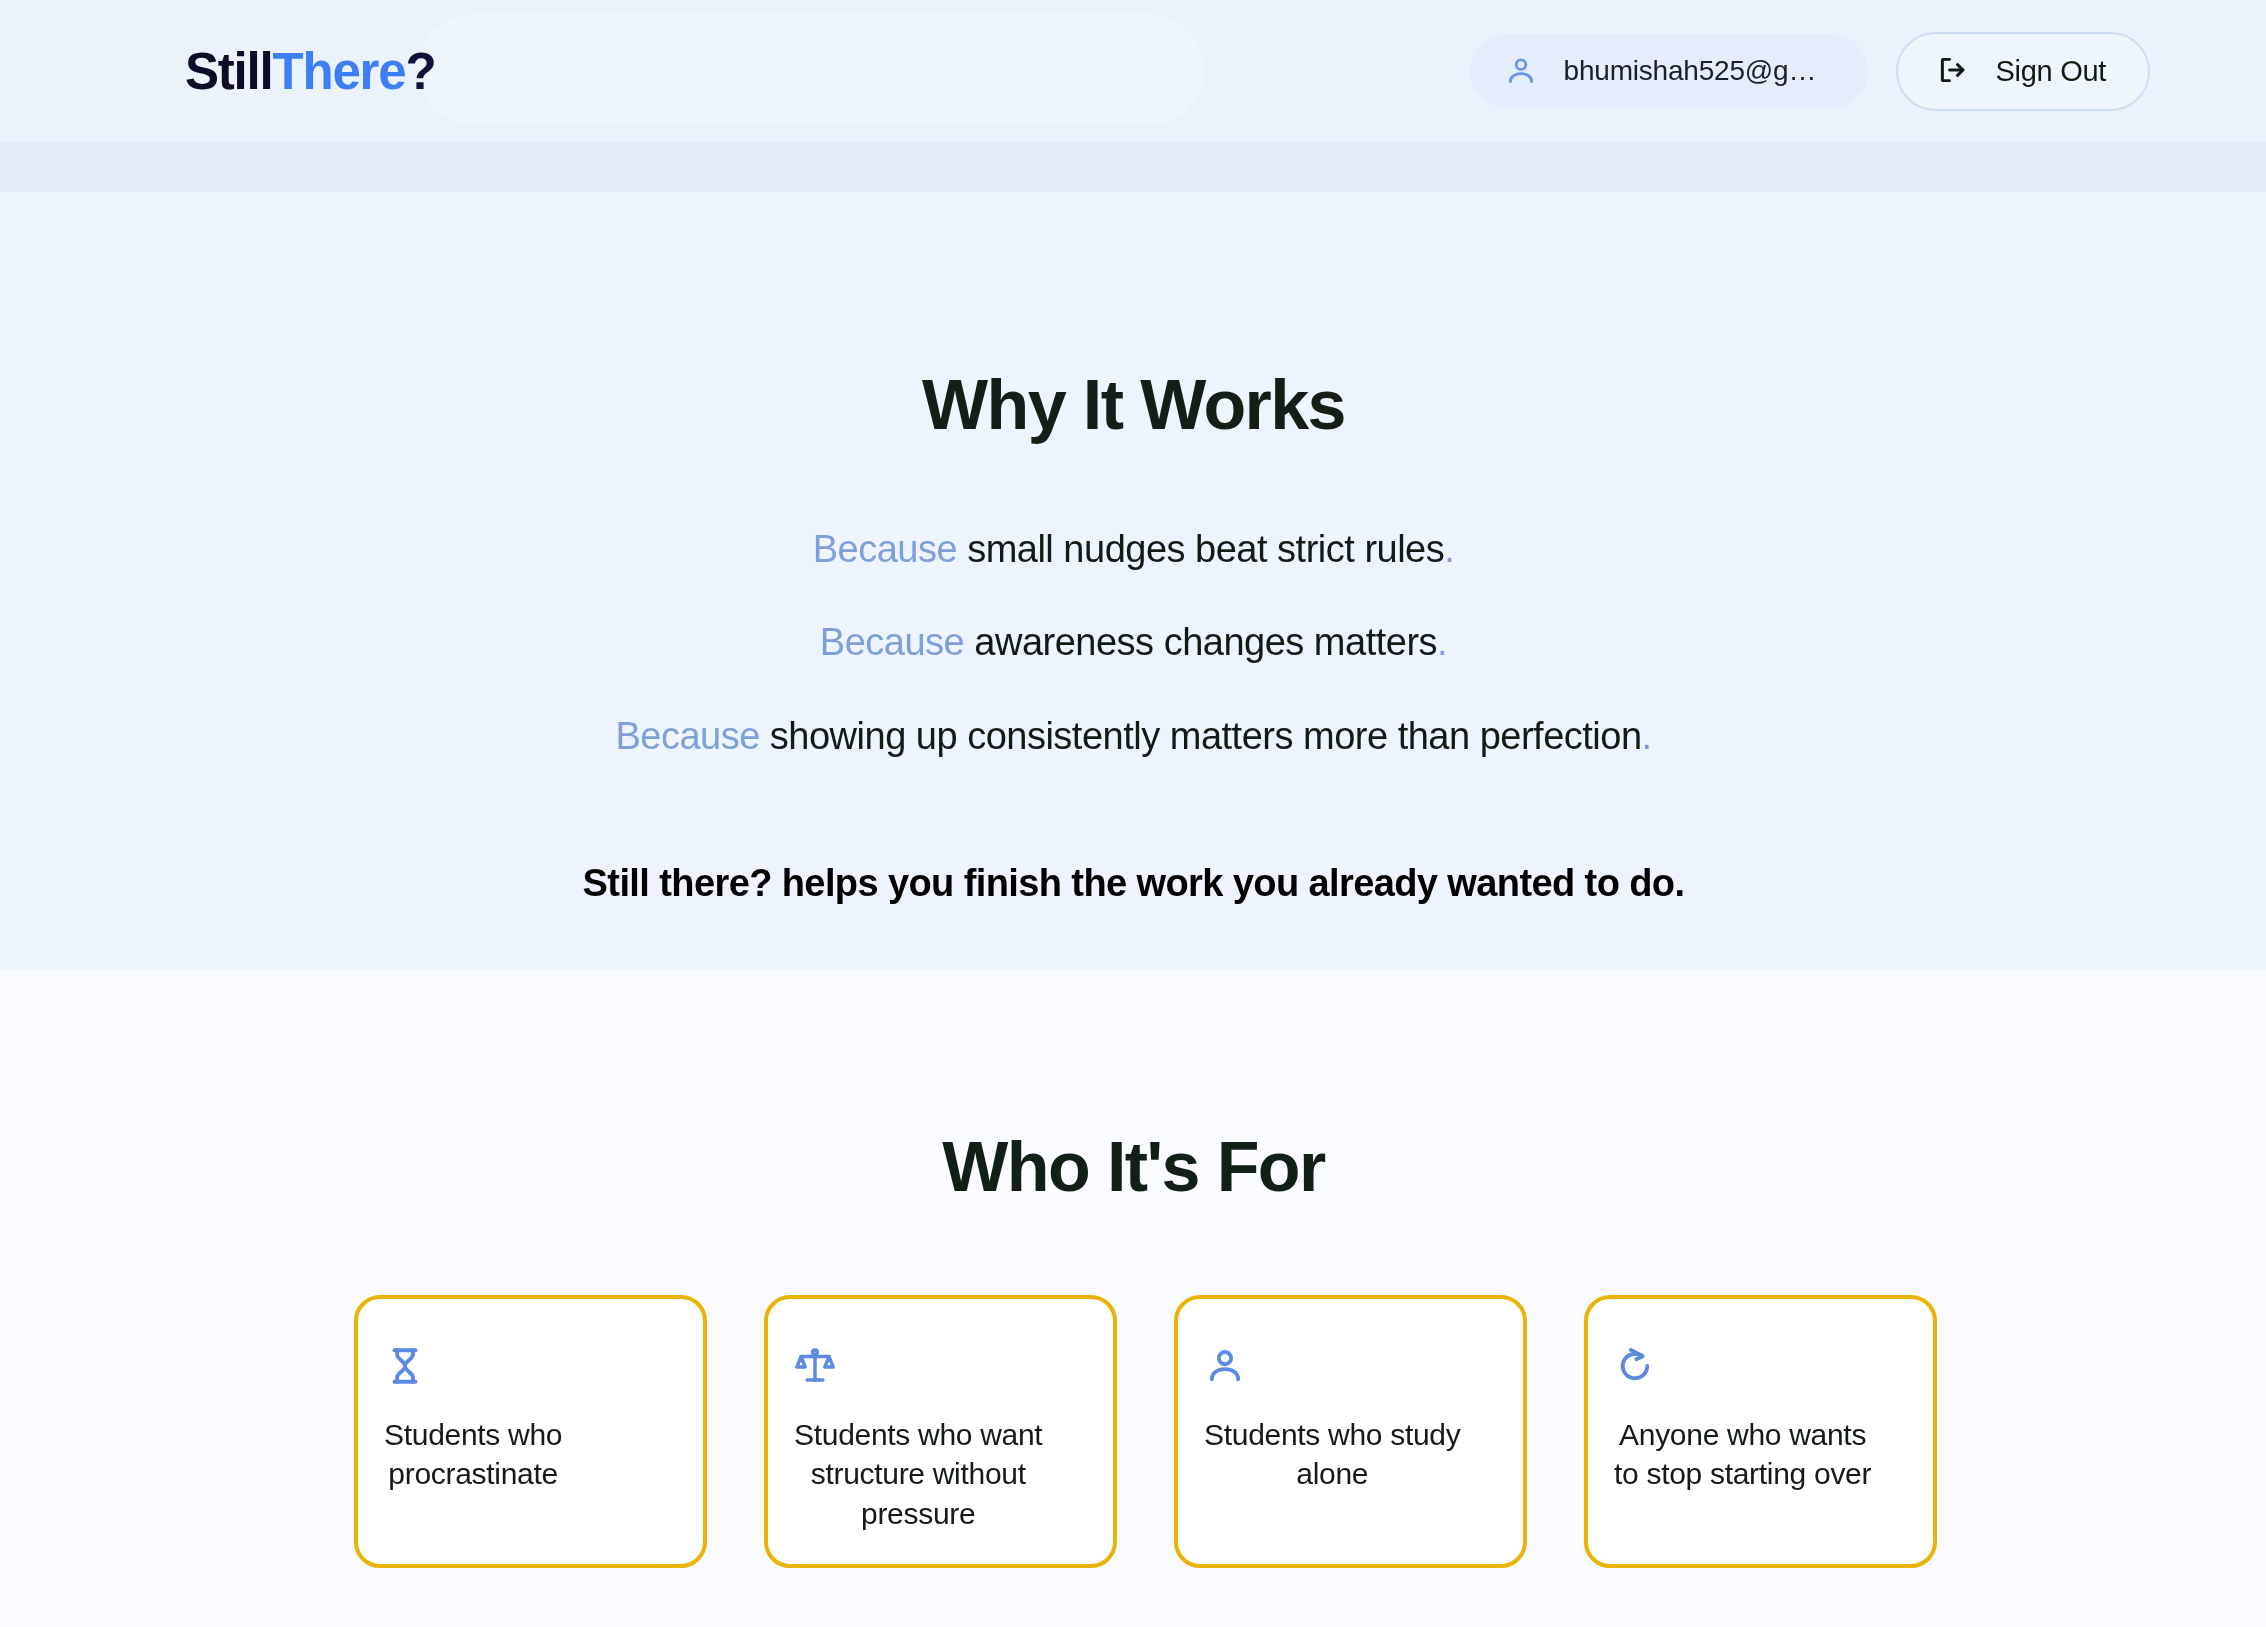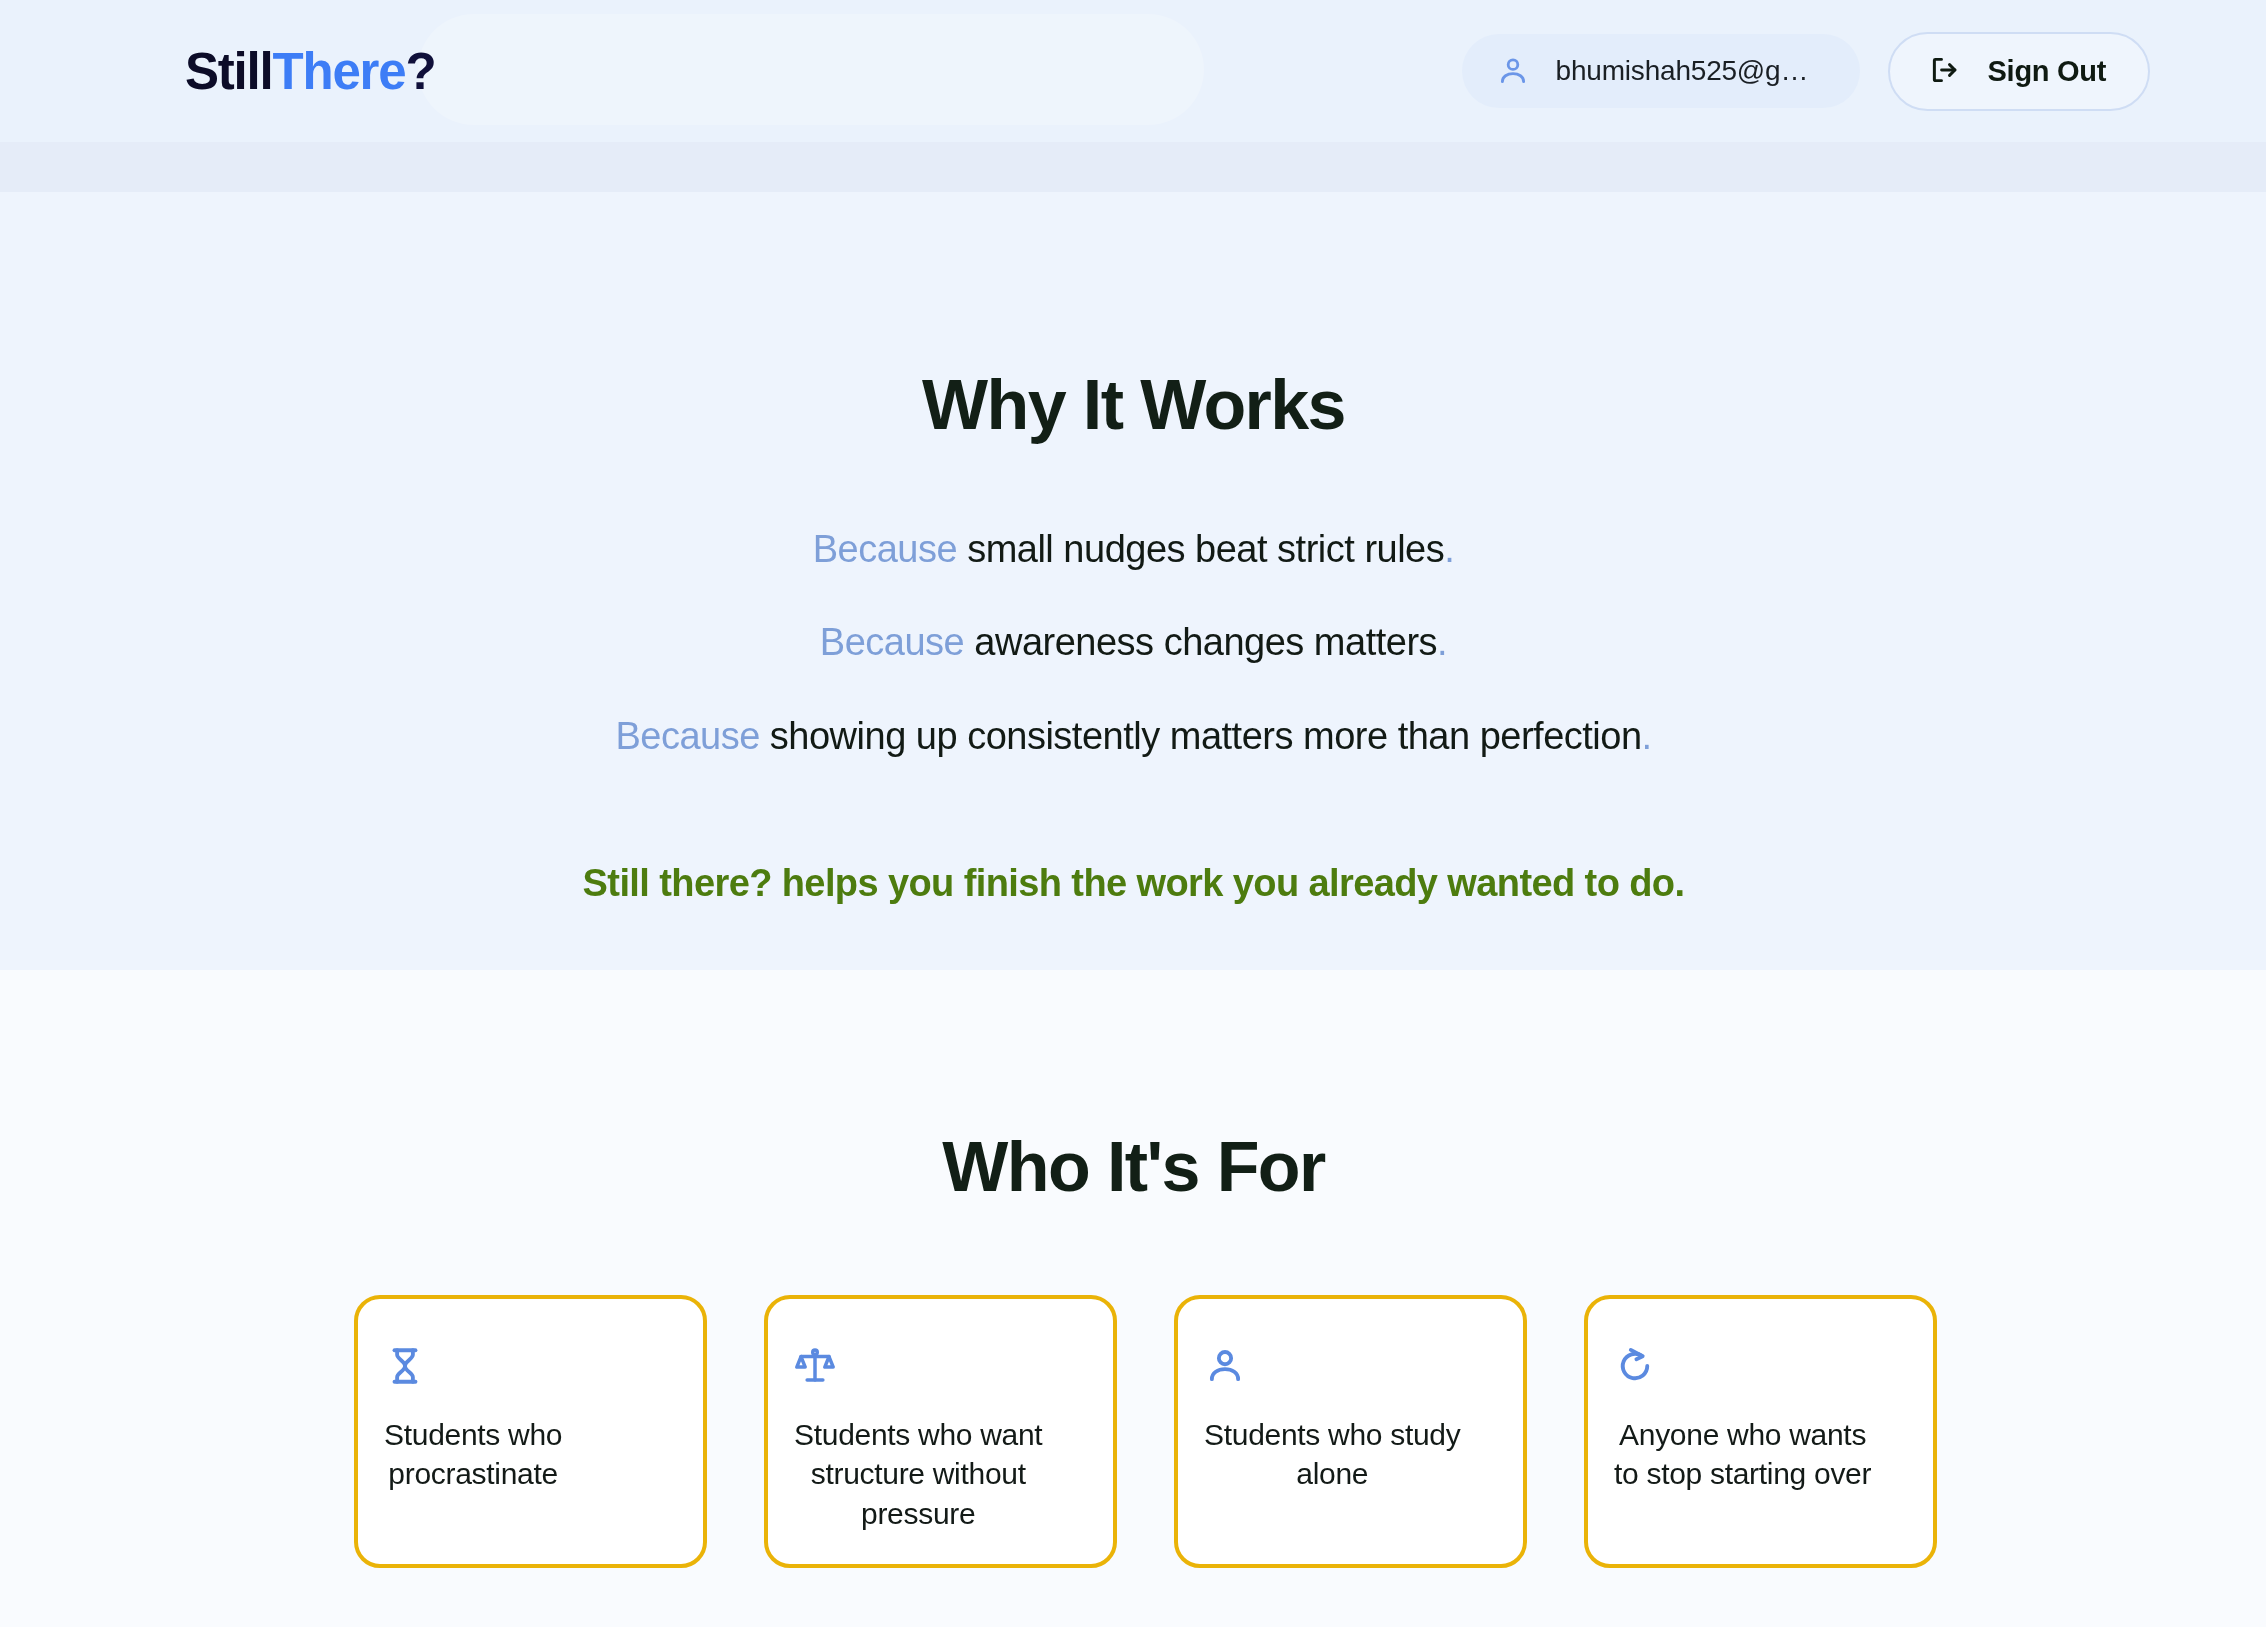--- a/index.html
+++ b/index.html
@@ -92,21 +92,21 @@
     gap: 26px;
     border: 2px solid #cfddf4;
     background: #eff5fd;
     border-radius: 46px;
     padding: 19px 42px 19px 38px;
     cursor: pointer;
     font-family: inherit;
   }
   .signout-btn .so-label {
     font-size: 29px;
-    font-weight: 700;
+    font-weight: 400;
     color: #0f1a12;
     letter-spacing: -0.3px;
     white-space: nowrap;
   }
 
   
   .band {
     flex: 0 0 50px;
     height: 50px;
     background: #e5ecf8;
@@ -146,21 +146,21 @@
     line-height: 1.2;
   }
   .reason-line .kw { color: #7e9fd8; margin-top: 39px; }
   .reason-line .dot { color: #7e9fd8; }
 
   .tagline {
     margin-top: 103px;
     font-size: 38px;
     font-weight: 700;
     letter-spacing: -0.6px;
-    color: #4d7c0f;
+    color: #000000;
     text-align: center;
   }
 
   
   .section-who {
     background: #f9fbfe;
     flex: 1 1 auto;
     display: flex;
     flex-direction: column;
     align-items: center;

